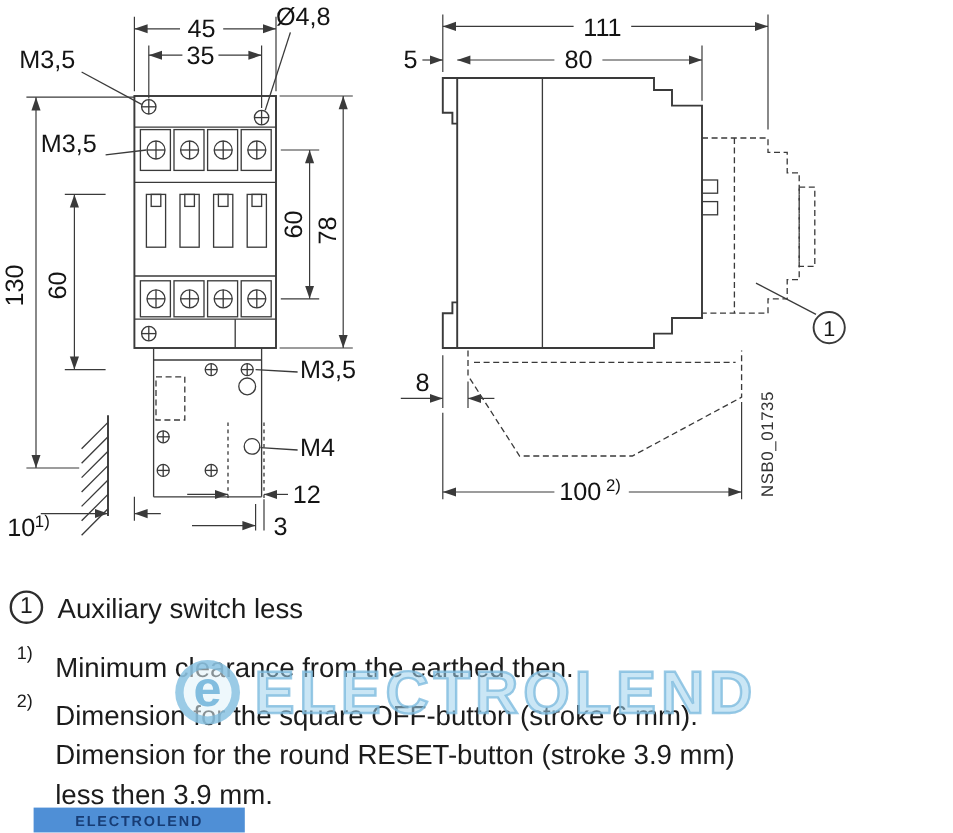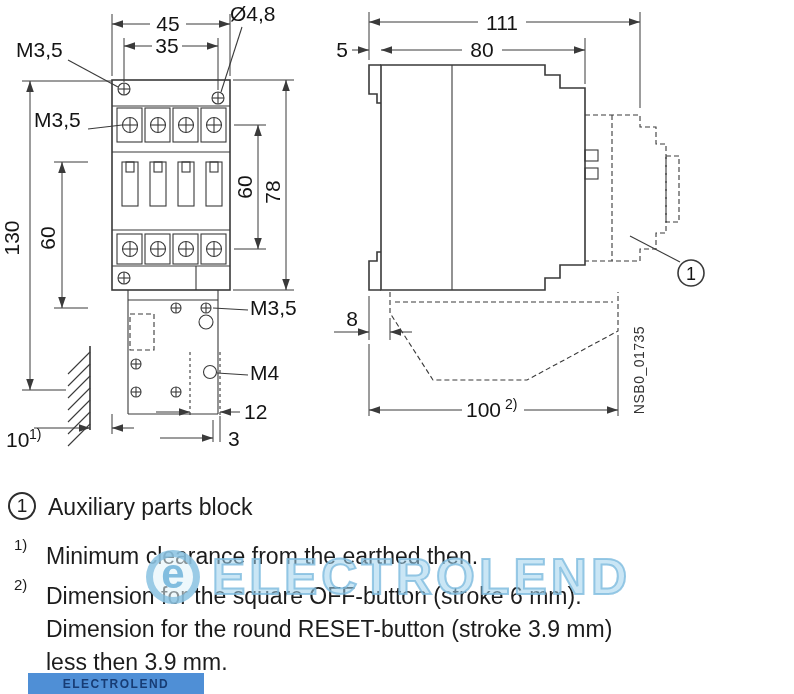--- a/index.html
+++ b/index.html
@@ -264,21 +264,21 @@
       <text x="505" y="409" class="sup">2)</text>
 
       <text transform="translate(644,370) rotate(-90)" class="mid ref">NSB0_01735</text>
     </g>
   </svg>
 
   
   <div class="legend">
     <div class="legend-row row-callout">
       <span class="callout-circle">1</span>
-      <span class="legend-text">Auxiliary parts block</span>
+      <span class="legend-text">Auxiliary switch less</span>
     </div>
     <div class="legend-row row-note1">
       <span class="note-marker">1)</span>
       <span class="note-text">Minimum clearance from the earthed then.</span>
     </div>
     <div class="legend-row row-note2">
       <span class="note-marker">2)</span>
       <span class="note-text">
         <span style="display:block">Dimension for the square OFF-button (stroke 6 mm).</span>
         <span style="display:block">Dimension for the round RESET-button (stroke 3.9 mm)</span>

